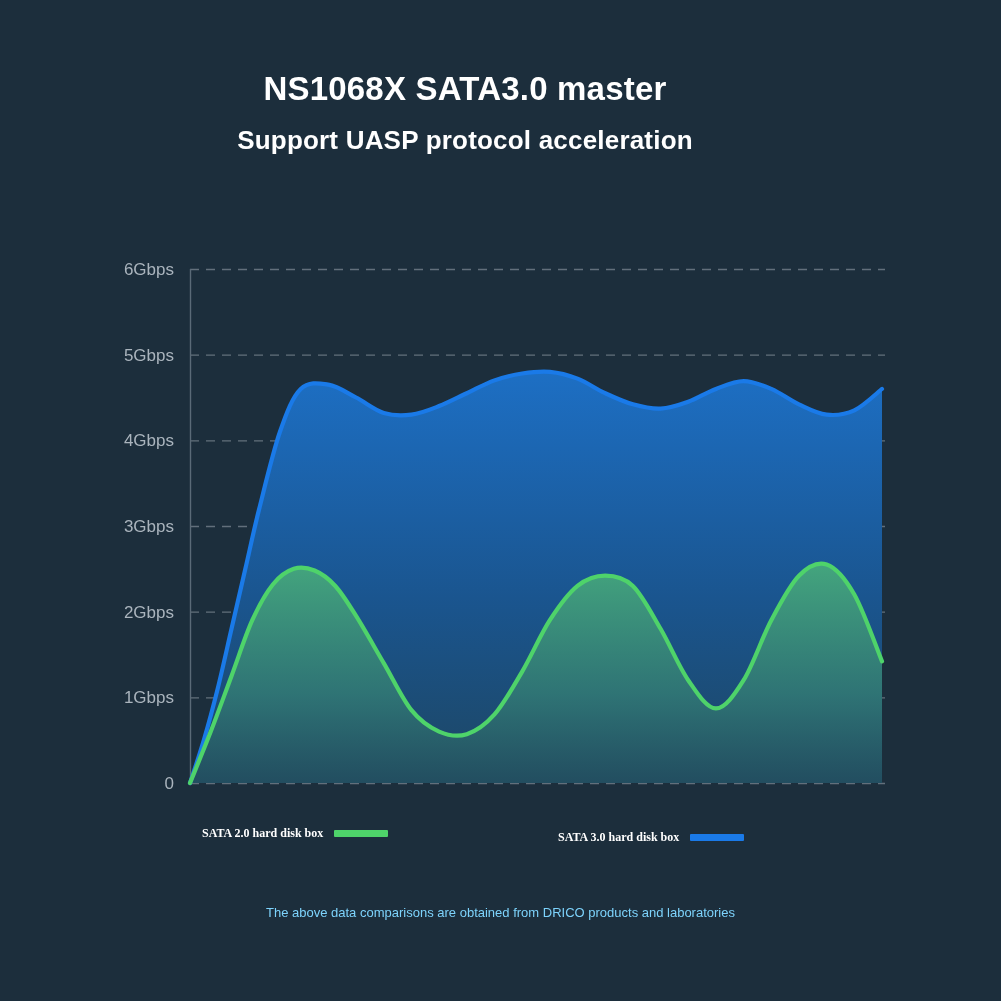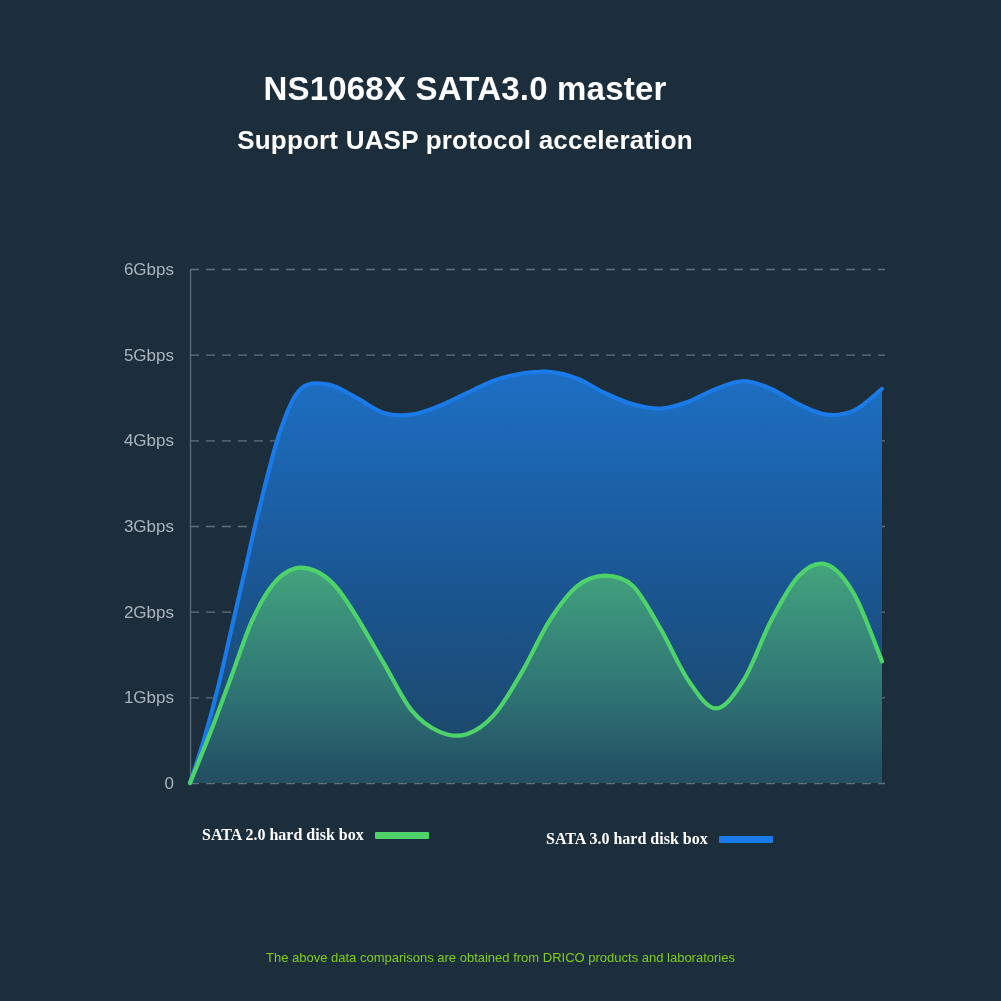--- a/index.html
+++ b/index.html
@@ -69,41 +69,41 @@
     height: 30px;
   }
   .legend-item {
     position: absolute;
     display: flex;
     align-items: center;
     gap: 11px;
     white-space: nowrap;
   }
   .legend-item-sata2 { left: 12px; top: 0; }
-  .legend-item-sata3 { left: 356px; top: 4px; }
+  .legend-item-sata3 { left: 368px; top: 4px; }
   .legend-label {
     color: #ffffff;
     font-family: "Liberation Serif", serif;
     font-weight: bold;
-    font-size: 16px;
+    font-size: 12px;
   }
   .legend-swatch {
     display: inline-block;
     width: 54px;
     height: 7px;
     border-radius: 1px;
   }
   
   .footnote {
     position: absolute;
-    top: 950px;
+    top: 905px;
     left: 0;
     width: 1001px;
     text-align: center;
-    color: #84cc16;
+    color: #7dd3fc;
     font-size: 13px;
     font-family: "Liberation Sans", sans-serif;
   }
 </style>
 </head>
 <body style="background: rgb(28, 46, 60);">
 
 <div id="page">
 
   <div class="titles">

